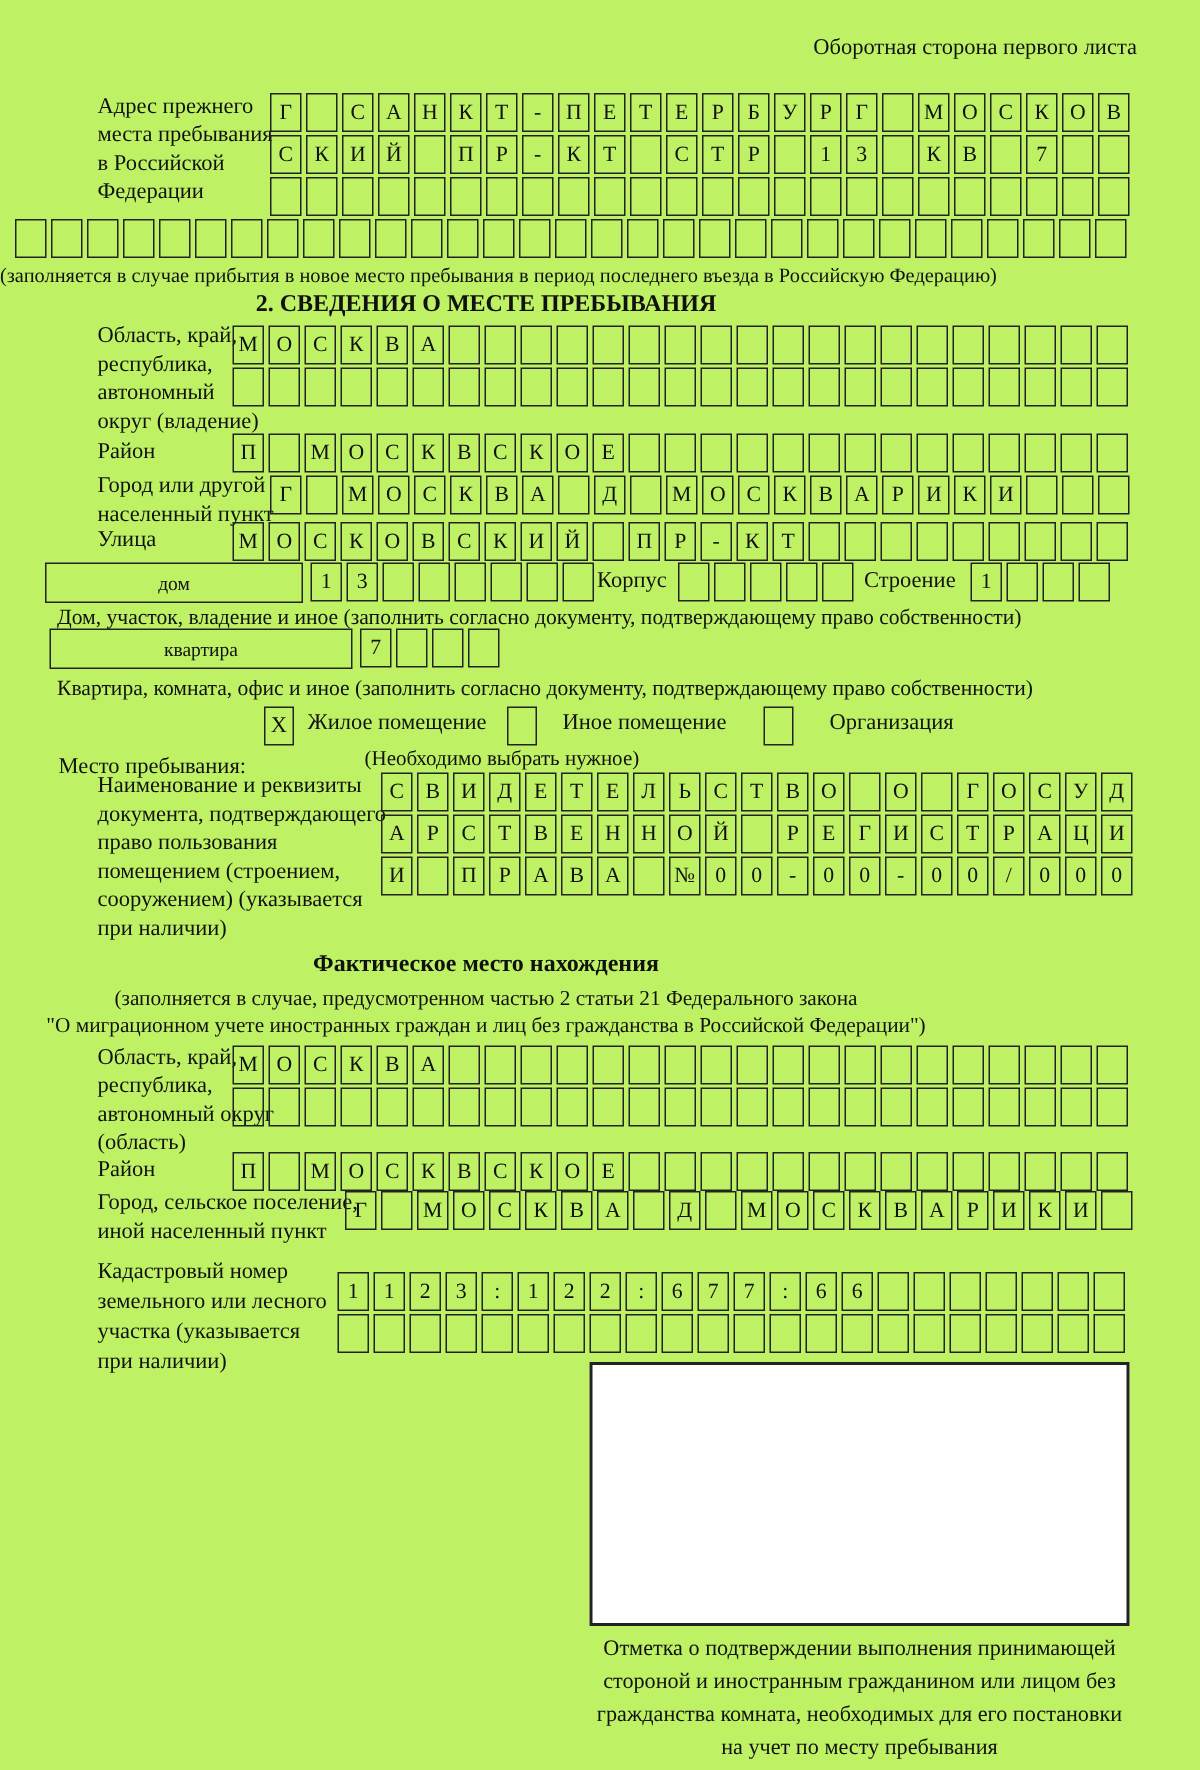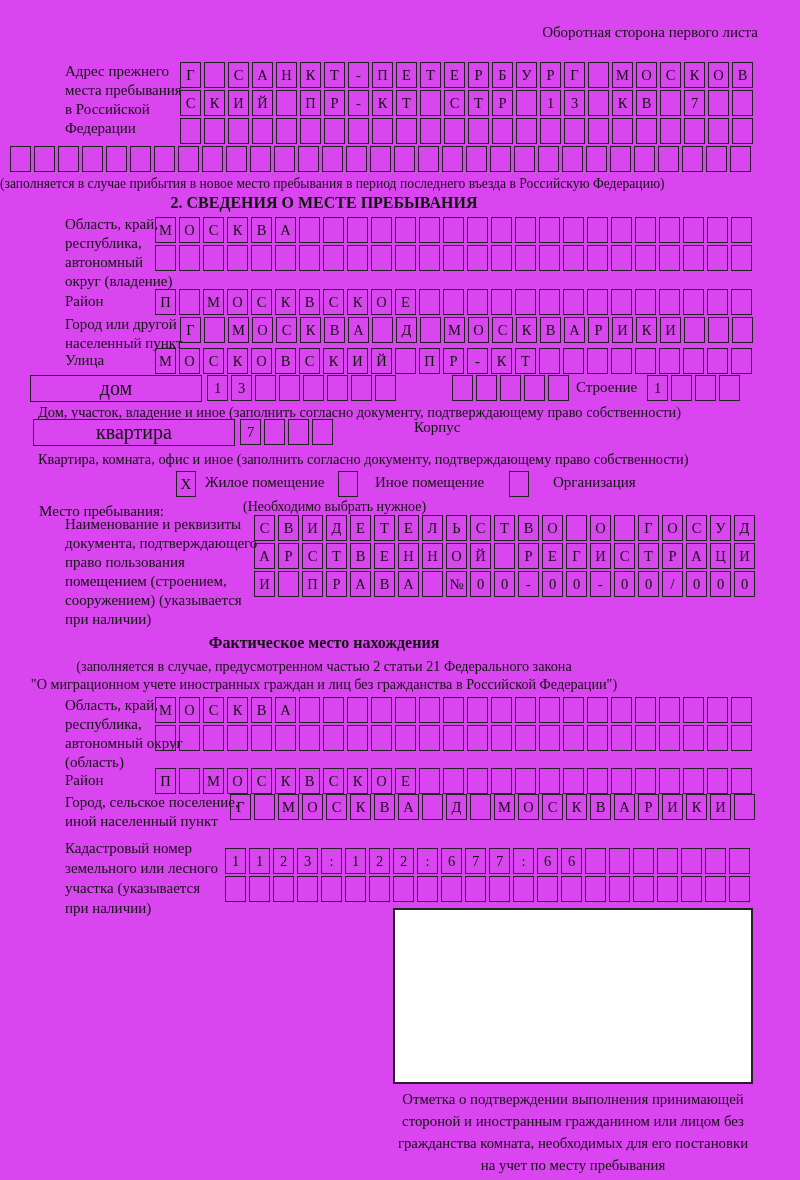--- a/index.html
+++ b/index.html
@@ -1,28 +1,28 @@
 <!DOCTYPE html>
 <html><head>
 <meta charset="utf-8">
 <style>
   html,body{margin:0;padding:0;background:#ffffff;}
-  .page{position:relative;width:800px;height:1180px;background:#d946ef;
+  .page{position:relative;width:800px;height:1180px;background:#bef264;
         font-family:"Liberation Serif",serif;color:#111;overflow:hidden;}
   .cells{position:absolute;display:flex;}
   .cell{flex:0 0 auto;width:21px;height:26px;margin-right:3px;border:1.8px solid #222;
         box-sizing:border-box;display:flex;align-items:center;justify-content:center;
         font-size:14.5px;line-height:1;}
   .lbl{position:absolute;font-size:15px;line-height:19px;}
   .inline-lbl{position:absolute;font-size:15px;white-space:nowrap;}
   .note{position:absolute;font-size:13.6px;white-space:nowrap;}
   .center{left:0;width:648px;text-align:center;}
   .title{position:absolute;font-weight:bold;font-size:16px;}
   .bigbox{position:absolute;border:1.8px solid #222;box-sizing:border-box;display:flex;
-          align-items:center;justify-content:center;font-size:20px;}
+          align-items:center;justify-content:center;font-size:13px;}
   .checkbox{position:absolute;width:20px;height:26px;border:1.8px solid #222;box-sizing:border-box;
             display:flex;align-items:center;justify-content:center;font-size:15px;}
   .stampbox{position:absolute;border:2px solid #222;box-sizing:border-box;background:#fff;}
   .caption{position:absolute;font-size:14.8px;line-height:22px;text-align:center;}
 </style>
 </head>
 <body>
 
 <div class="page">
 
@@ -303,21 +303,21 @@
   <div class="cells" style="left:207px;top:375px;">
       <span class="cell">1</span>
       <span class="cell">3</span>
       <span class="cell"></span>
       <span class="cell"></span>
       <span class="cell"></span>
       <span class="cell"></span>
       <span class="cell"></span>
       <span class="cell"></span>
     </div>
-  <div class="inline-lbl" style="left:414px;top:379px;margin-top:40px;">Корпус</div>
+  <div class="inline-lbl" style="left:398px;top:379px;">Корпус</div>
   <div class="cells" style="left:452px;top:375px;">
       <span class="cell"></span>
       <span class="cell"></span>
       <span class="cell"></span>
       <span class="cell"></span>
       <span class="cell"></span>
     </div>
   <div class="inline-lbl" style="left:576px;top:379px;">Строение</div>
   <div class="cells" style="left:647px;top:375px;">
       <span class="cell">1</span>

